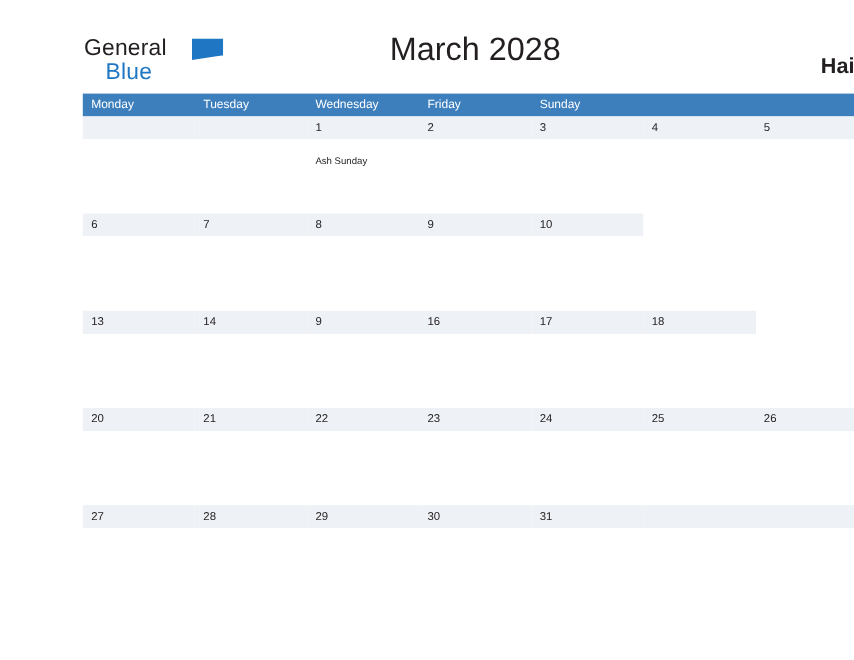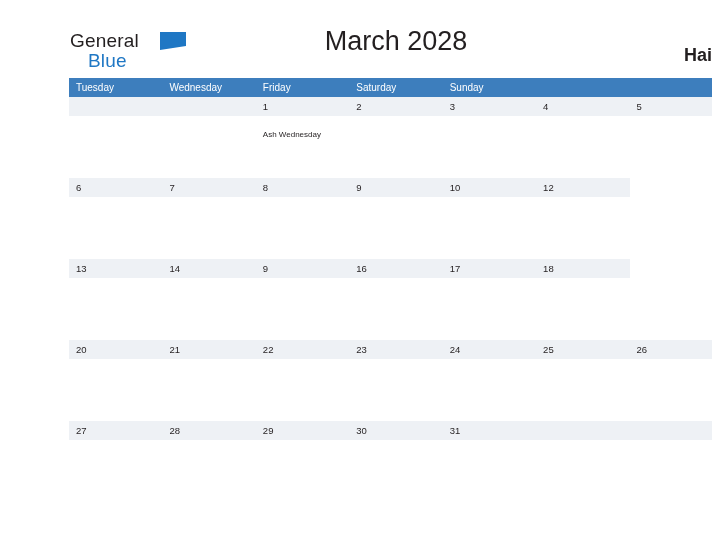--- a/index.html
+++ b/index.html
@@ -157,39 +157,39 @@
       </span>
     </div>
 
     <div class="cal-title">March 2028</div>
     <div class="country">Haiti</div>
   </div>
 
   <div class="calendar">
 
     <div class="dow-row">
+      <div class="dow">Monday</div>
       <div class="dow">Tuesday</div>
       <div class="dow">Wednesday</div>
       <div class="dow">Friday</div>
-      <div class="dow">Saturday</div>
       <div class="dow">Sunday</div>
     </div>
 
     <div class="week shaded">
       <div class="cell">
           <span class="daynum"></span>
           <span class="event"></span>
         </div>
       <div class="cell">
           <span class="daynum"></span>
           <span class="event"></span>
         </div>
       <div class="cell">
           <span class="daynum">1</span>
-          <span class="event">Ash Wednesday</span>
+          <span class="event">Ash Sunday</span>
         </div>
       <div class="cell">
           <span class="daynum">2</span>
           <span class="event"></span>
         </div>
       <div class="cell">
           <span class="daynum">3</span>
           <span class="event"></span>
         </div>
       <div class="cell">
@@ -214,24 +214,20 @@
       <div class="cell">
           <span class="daynum">8</span>
           <span class="event"></span>
         </div>
       <div class="cell">
           <span class="daynum">9</span>
           <span class="event"></span>
         </div>
       <div class="cell">
           <span class="daynum">10</span>
-          <span class="event"></span>
-        </div>
-      <div class="cell">
-          <span class="daynum">12</span>
           <span class="event"></span>
         </div>
     </div>
 
     <div class="week shaded">
       <div class="cell">
           <span class="daynum">13</span>
           <span class="event"></span>
         </div>
       <div class="cell">

